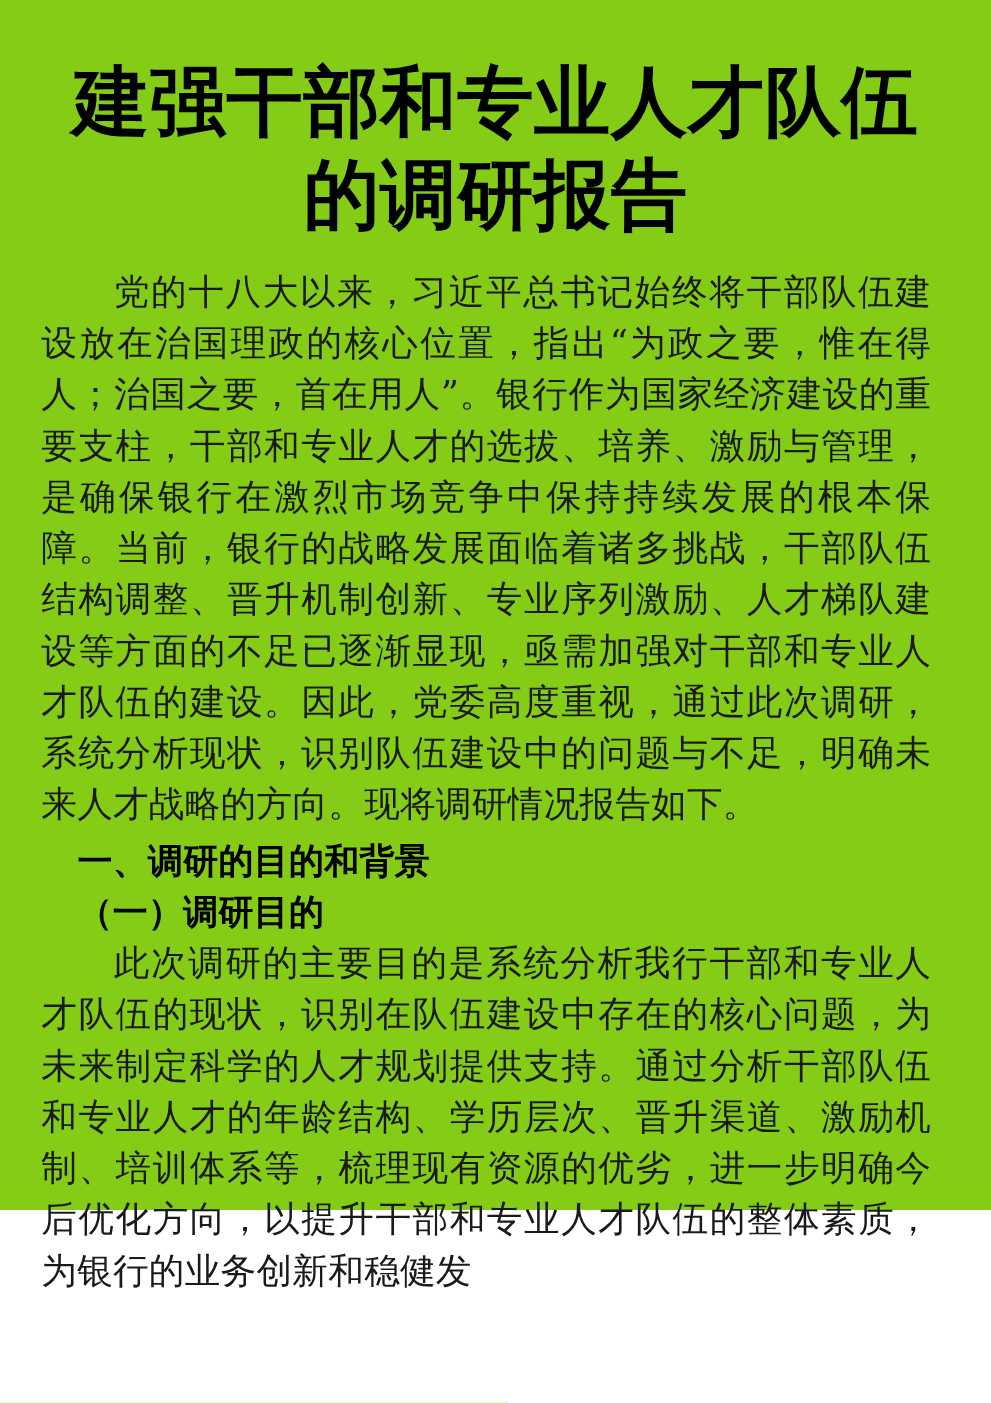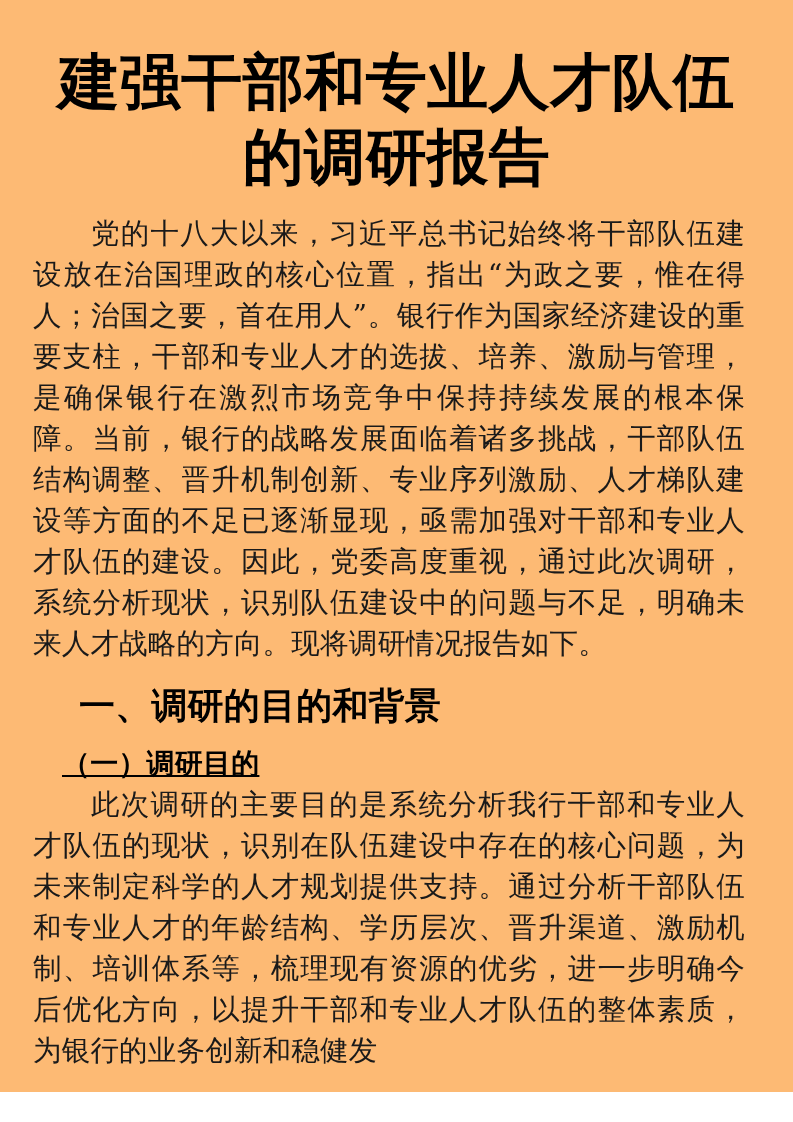--- a/index.html
+++ b/index.html
@@ -10,22 +10,22 @@
   body {
     width: 793px;
     height: 1122px;
     overflow: hidden;
     font-family: "DejaVu Sans", sans-serif;
     color: #000000;
   }
   .page {
     position: relative;
     width: 793px;
-    height: 1092px;
-    background: #fdba74;
+    height: 968px;
+    background: #84cc16;
     box-sizing: border-box;
     padding: 0;
   }
   .doc-title {
     margin: 0;
     padding: 44px 48px 0 48px;
     font-family: "DejaVu Serif", "Liberation Serif", serif;
     font-weight: 700;
     font-size: 61px;
     line-height: 75px;
@@ -47,40 +47,39 @@
     text-align-last: left;
     text-indent: 58px;
     color: #1a1a1a;
     word-break: break-all;
     letter-spacing: 0.2px;
   }
   p.para.first {
     padding-top: 19px;
   }
   h2.heading-1 {
-    margin: 17px;
+    margin: 0;
     padding-top: 4px;
     font-family: "DejaVu Sans", "Liberation Sans", sans-serif;
     font-weight: 700;
-    font-size: 36px;
+    font-size: 28px;
     line-height: 41px;
     text-indent: 29px;
     color: #000000;
     letter-spacing: 0.2px;
   }
   h3.heading-2 {
     margin: 0;
     font-family: "DejaVu Sans", "Liberation Sans", sans-serif;
     font-weight: 700;
     font-size: 28px;
     line-height: 41px;
     text-indent: 29px;
     color: #000000;
     letter-spacing: 0.2px;
-    text-decoration: underline;
   }
 </style>
 </head>
 <body>
 
 <div class="page">
 
   <h1 class="doc-title">建强干部和专业人才队伍的调研报告</h1>
 
   <div class="body-col">

